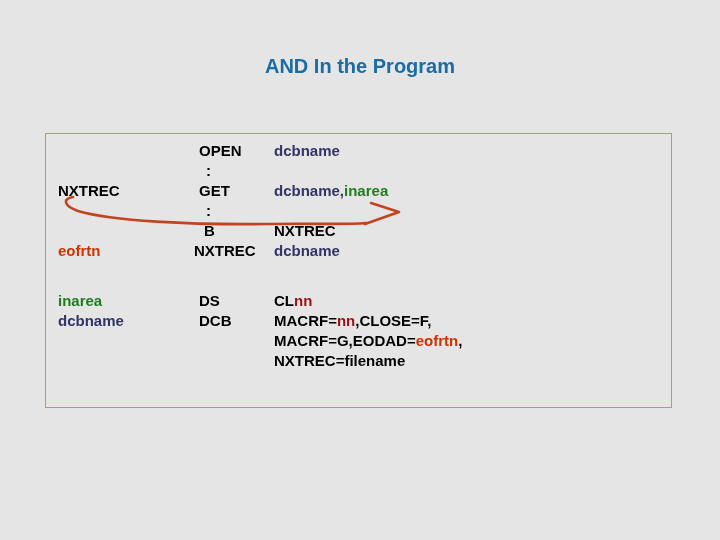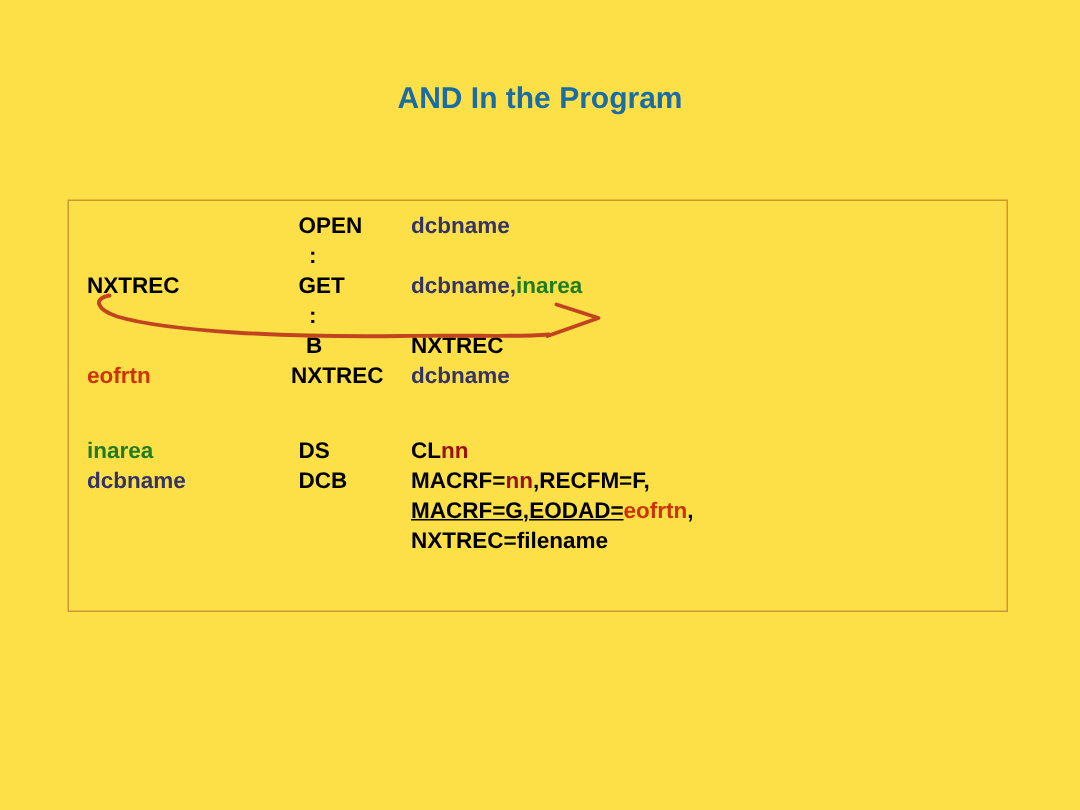--- a/index.html
+++ b/index.html
@@ -1,17 +1,17 @@
 <!DOCTYPE html>
 <html><head>
 <meta charset="utf-8">
 <style>
   html,body{margin:0;padding:0;background:#ffffff;}
   body{width:720px;height:540px;font-family:"Liberation Sans","DejaVu Sans",sans-serif;}
-  .slide{position:relative;width:720px;height:540px;background:#fde047;overflow:hidden;}
+  .slide{position:relative;width:720px;height:540px;background:#e5e5e5;overflow:hidden;}
   .slide-title{
     position:absolute;top:55px;left:0;width:720px;text-align:center;
     font-size:20px;font-weight:bold;color:#1a6ca5;letter-spacing:0px;
   }
   .code-box{
     position:absolute;left:45px;top:133px;width:627px;height:275px;
     border:1.5px solid #cc9933;box-sizing:border-box;padding-top:7px;
     font-size:15px;font-weight:bold;line-height:20px;color:#000;
   }
   .row{position:relative;height:20px;}
@@ -58,24 +58,24 @@
       </div>
       <div class="row row--spacer"></div>
       <div class="row">
         <span class="col-label" style="color: rgb(31, 125, 31);">inarea</span>
         <span class="col-op">DS</span>
         <span class="col-operand"><span style="color: rgb(0, 0, 0);">CL</span><span style="color: rgb(153, 17, 17);">nn</span></span>
       </div>
       <div class="row">
         <span class="col-label" style="color: rgb(51, 51, 102);">dcbname</span>
         <span class="col-op">DCB</span>
-        <span class="col-operand"><span style="color: rgb(0, 0, 0);">MACRF=</span><span style="color: rgb(153, 17, 17);">nn</span><span style="color: rgb(0, 0, 0);">,RECFM=F,</span></span>
+        <span class="col-operand"><span style="color: rgb(0, 0, 0);">MACRF=</span><span style="color: rgb(153, 17, 17);">nn</span><span style="color: rgb(0, 0, 0);">,CLOSE=F,</span></span>
       </div>
       <div class="row">
-        <span class="col-operand"><span style="color: rgb(0, 0, 0); text-decoration: underline;">MACRF=G,EODAD=</span><span style="color: rgb(204, 51, 0);">eofrtn</span><span style="color: rgb(0, 0, 0);">,</span></span>
+        <span class="col-operand"><span style="color: rgb(0, 0, 0);">MACRF=G,EODAD=</span><span style="color: rgb(204, 51, 0);">eofrtn</span><span style="color: rgb(0, 0, 0);">,</span></span>
       </div>
       <div class="row">
         <span class="col-operand"><span style="color: rgb(0, 0, 0);">NXTREC=filename</span></span>
       </div>
     </div>
 
   <svg class="arrow-svg" viewBox="0 0 380 52" xmlns="http://www.w3.org/2000/svg">
     <path d="M 33,12 C 22,14 24,21 38,26 C 72,36 150,40 228,39 C 270,38 302,40 326,38" fill="none" stroke="#c2431f" stroke-width="2.6" stroke-linecap="round"></path>
     <path d="M 331,18 L 359,27 L 325,39" fill="none" stroke="#c2431f" stroke-width="2.6" stroke-linecap="round" stroke-linejoin="round"></path>
   </svg>

